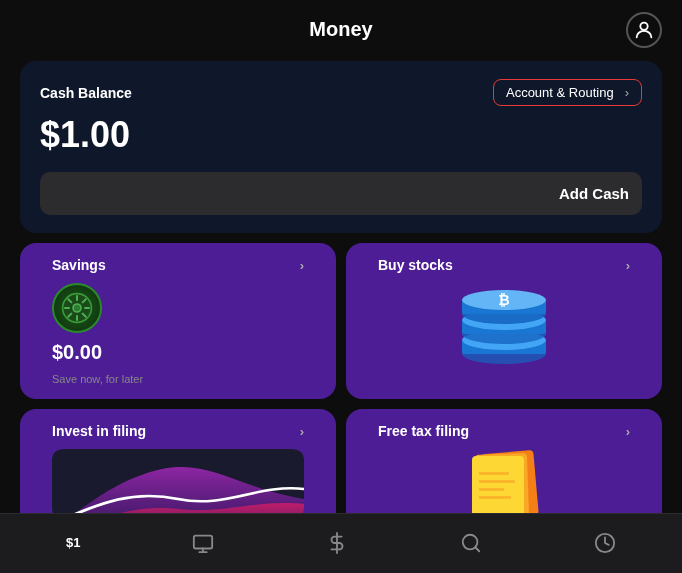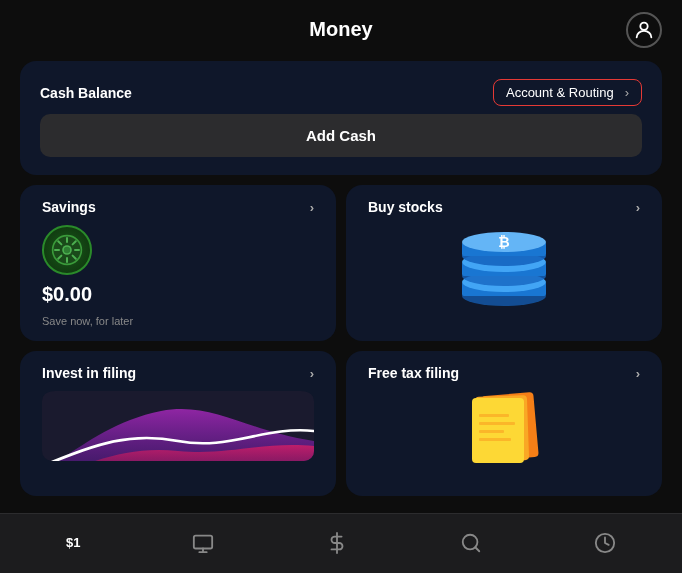--- a/index.html
+++ b/index.html
@@ -102,32 +102,33 @@
     .action-btn {
       flex: 1;
       padding: 13px;
       border-radius: 10px;
       border: none;
       background: #2c2c2e;
       color: #fff;
       font-size: 15px;
       font-weight: 600;
       cursor: pointer;
+      text-align: right;
     }
 
     
     .grid-row {
       display: flex;
       gap: 10px;
     }
     .grid-card {
       flex: 1;
-      background: #0f172a;
+      background: #4c1d95;
       border-radius: 16px;
-      padding: 14px 22px;
+      padding: 14px 32px;
       min-height: 145px;
       overflow: hidden;
       position: relative;
       cursor: pointer;
     }
     .grid-card-title {
       font-size: 14px;
       font-weight: 600;
       color: #fff;
       display: flex;
@@ -239,20 +240,21 @@
 <div class="content">
 
   <div class="card balance-card">
     <div class="balance-card-header">
       <span class="cash-balance-label">Cash Balance</span>
       <button class="account-routing-btn">
         <span>Account &amp; Routing</span>
         <span class="chevron">›</span>
       </button>
     </div>
+    <div class="balance-amount">$1.00</div>
     <div class="action-buttons">
       <button class="action-btn">Add Cash</button>
     </div>
   </div>
 
   <div class="grid-row">
 
     <div class="grid-card">
       <div class="grid-card-title">
         <span>Savings</span>

